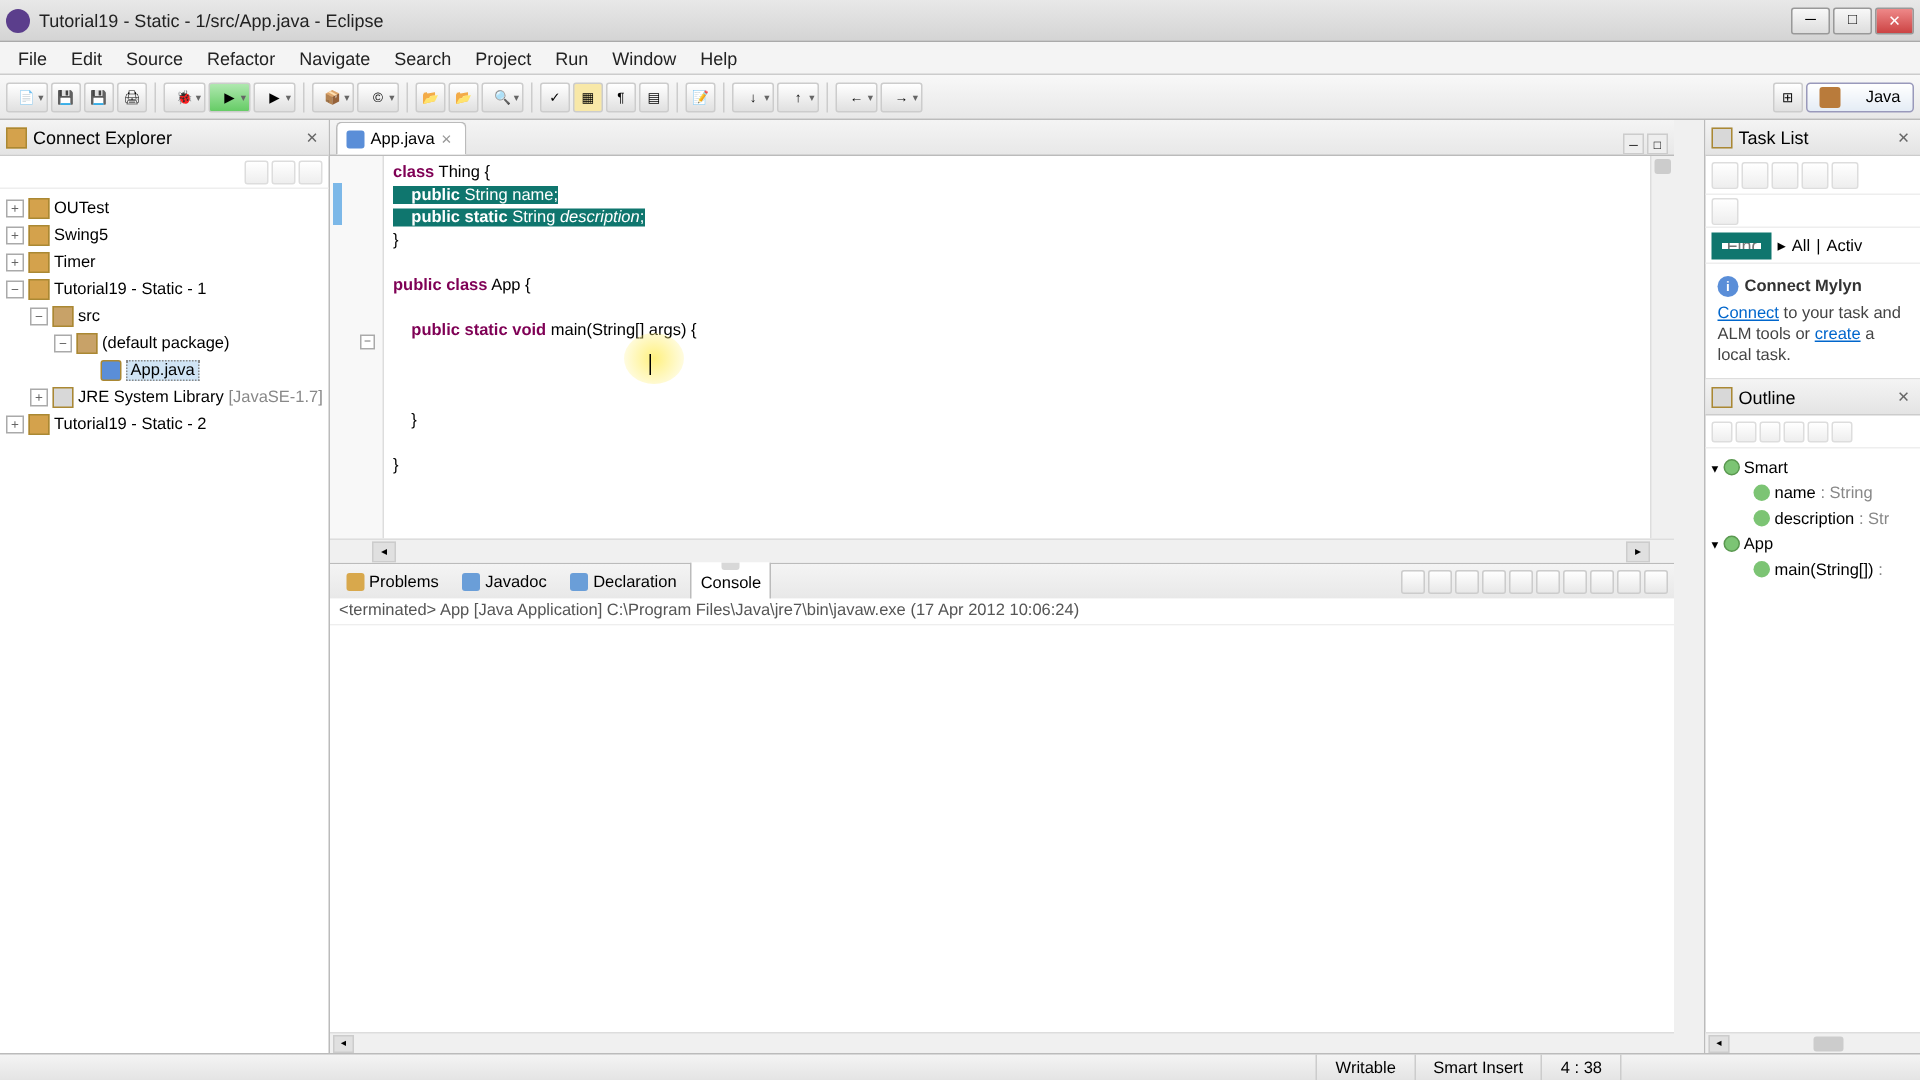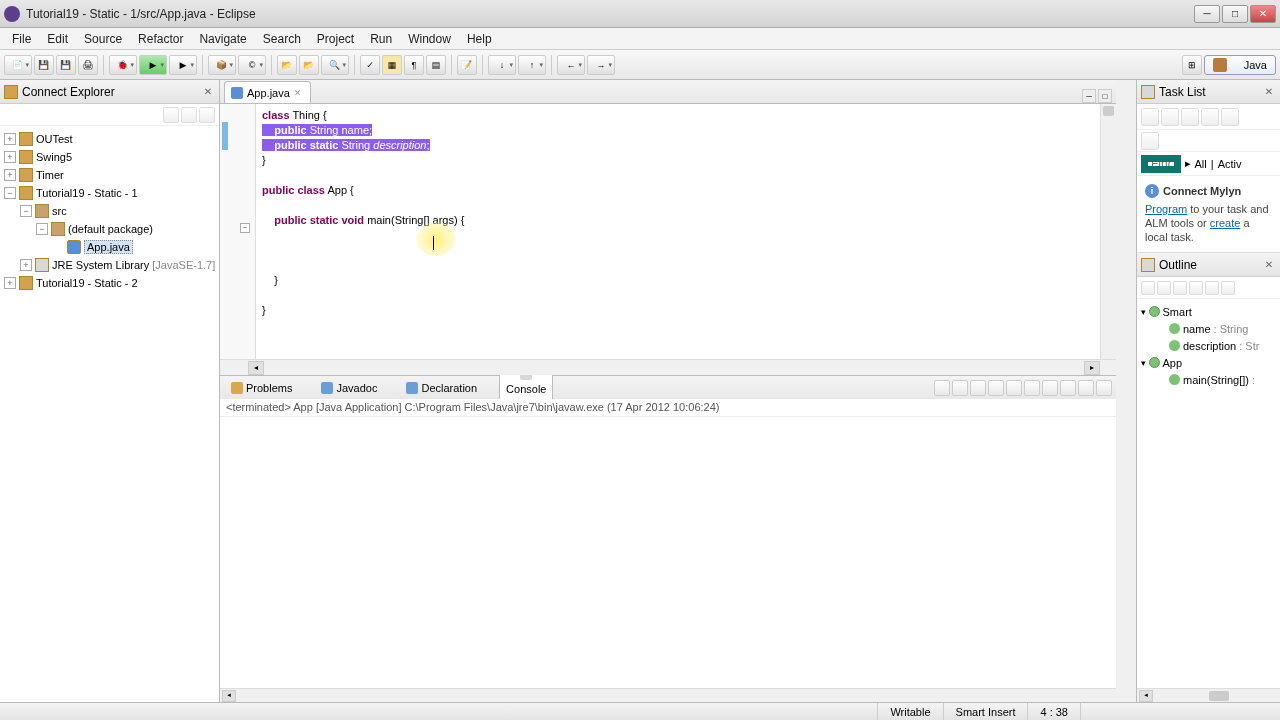--- a/index.html
+++ b/index.html
@@ -63,33 +63,33 @@
 
 .code { flex: 1; background: #fff; position: relative; font-family: Consolas, "Courier New", monospace; font-size: 13px; overflow: hidden; }
 .gutter { position: absolute; left: 0; top: 0; bottom: 16px; width: 36px; background: #f8f8f8; border-right: 1px solid #ddd; }
 .gutter .mark { position: absolute; left: 2px; width: 6px; height: 28px; top: 18px; background: #7cb8e8; }
 .gutter .fold { position: absolute; left: 20px; width: 10px; height: 10px; border: 1px solid #aaa; background: #fff; font-size: 8px; line-height: 8px; text-align: center; color: #666; }
 .lines { position: absolute; left: 42px; top: 4px; right: 16px; line-height: 15px; }
 .lines div { white-space: pre; height: 15px; }
 .kw { color: #7f0055; font-weight: bold; }
 .field { color: #0000c0; }
 .italic { font-style: italic; color: #0000c0; }
-.sel-line { background: #8b5cf6; color: #fff; display: inline; }
+.sel-line { background: #0f766e; color: #fff; display: inline; }
 .sel-line .kw, .sel-line .field, .sel-line .italic { color: #fff; }
 .highlight { position: absolute; top: 118px; left: 196px; width: 40px; height: 34px; background: radial-gradient(circle, rgba(255,240,120,0.95), rgba(255,240,120,0)); border-radius: 50%; pointer-events: none; }
 .caret { position: absolute; top: 132px; left: 213px; width: 1px; height: 14px; background: #000; }
 .hscroll { position: absolute; bottom: 0; left: 0; right: 0; height: 16px; background: #f0f0f0; border-top: 1px solid #ddd; }
 .hscroll .ar { position: absolute; width: 16px; height: 14px; top: 1px; background: #e0e0e0; border: 1px solid #ccc; font-size: 8px; text-align: center; line-height: 12px; }
 .hscroll .ar.left { left: 28px; }
 .hscroll .ar.right { right: 16px; }
 .vscroll { position: absolute; right: 0; top: 0; bottom: 16px; width: 16px; background: #f0f0f0; border-left: 1px solid #ddd; }
 .vscroll .vthumb { position: absolute; top: 2px; left: 2px; right: 2px; height: 10px; background: #ccc; border-radius: 2px; }
 
 
-.btabs { height: 24px; background: linear-gradient(#f4f4f4,#e8e8e8); display: flex; align-items: center; border-top: 1px solid #bbb; padding: 0 4px; gap: 15px; }
+.btabs { height: 24px; background: linear-gradient(#f4f4f4,#e8e8e8); display: flex; align-items: center; border-top: 1px solid #bbb; padding: 0 4px; gap: 2px; }
 .btab { display: flex; align-items: center; gap: 3px; padding: 2px 6px; border: 1px solid transparent; border-radius: 3px 3px 0 0; }
 .btab.active { background: #fff; border-color: #bbb; border-bottom-color: #fff; flex-direction: column; }
 .btab .bi { width: 12px; height: 12px; background: #d8a84c; border-radius: 2px; }
 .btabs .spacer { flex: 1; }
 .bctrls { display: flex; gap: 2px; }
 .bctrls .bc { width: 16px; height: 16px; background: linear-gradient(#fff,#e8e8e8); border: 1px solid #ccc; border-radius: 2px; }
 .console-info { height: 18px; background: #fff; padding: 2px 6px; color: #555; font-size: 11px; border-bottom: 1px solid #eee; }
 .console-body { flex: 1; background: #fff; }
 .con-scroll { height: 14px; background: #f0f0f0; border-top: 1px solid #ddd; position: relative; }
 .con-scroll .ar { position: absolute; width: 14px; height: 12px; top: 1px; background: #e0e0e0; border: 1px solid #ccc; font-size: 7px; text-align: center; }
@@ -354,21 +354,21 @@
       <span>▸</span>
       <span>All</span>
       <span>|</span>
       <span>Activ</span>
     </div>
     <div class="mylyn">
       <h3>
           <span class="info">i</span>
           <span>Connect Mylyn</span>
         </h3>
-      <p><a>Program</a><span> to your task and ALM tools or </span><a>create</a><span> a local task.</span></p>
+      <p><a>Connect</a><span> to your task and ALM tools or </span><a>create</a><span> a local task.</span></p>
     </div>
     <div class="panelhdr">
       <div class="picon" style="background:#d8d8d8;"></div>
       <span class="ptitle">Outline</span>
       <div style="flex:1"></div>
       <div class="xbtn">✕</div>
     </div>
     <div class="outline-tools">
       <div class="ot"></div>
       <div class="ot"></div>

